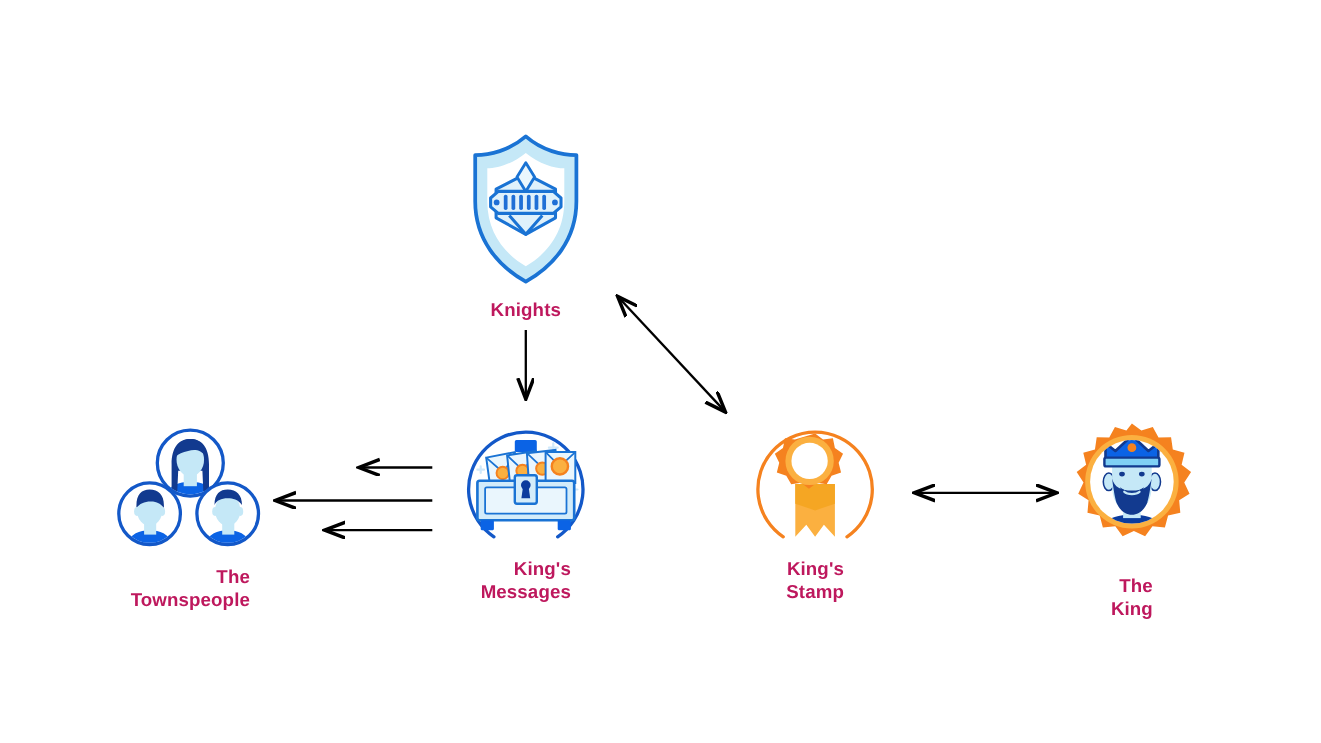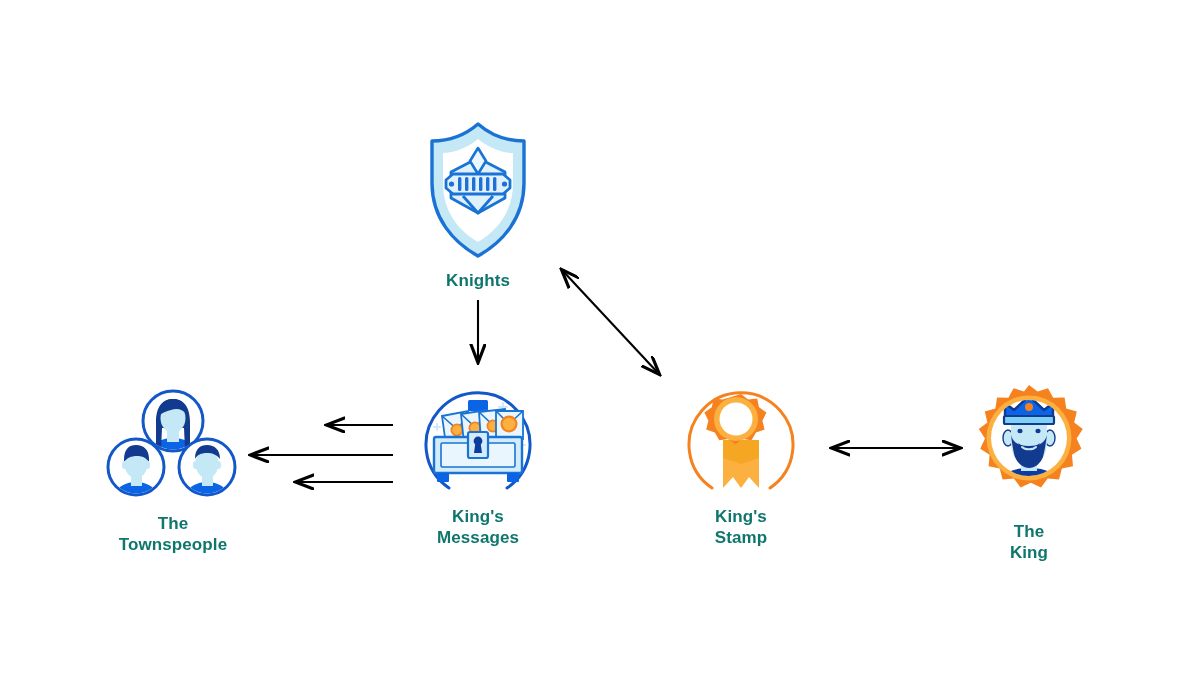--- a/index.html
+++ b/index.html
@@ -25,22 +25,22 @@
   }
   .node-icon {
     display: block;
   }
   .node-label {
     margin-top: 6px;
     font-family: "Liberation Sans", sans-serif;
     font-weight: bold;
     font-size: 17px;
     line-height: 21px;
-    color: #0f766e;
-    text-align: center;
+    color: #be185d;
+    text-align: right;
     white-space: pre-line;
     letter-spacing: 0.1px;
   }
   .arrow-layer {
     position: absolute;
     left: 0;
     top: 0;
     width: 1201px;
     height: 675px;
     pointer-events: none;

